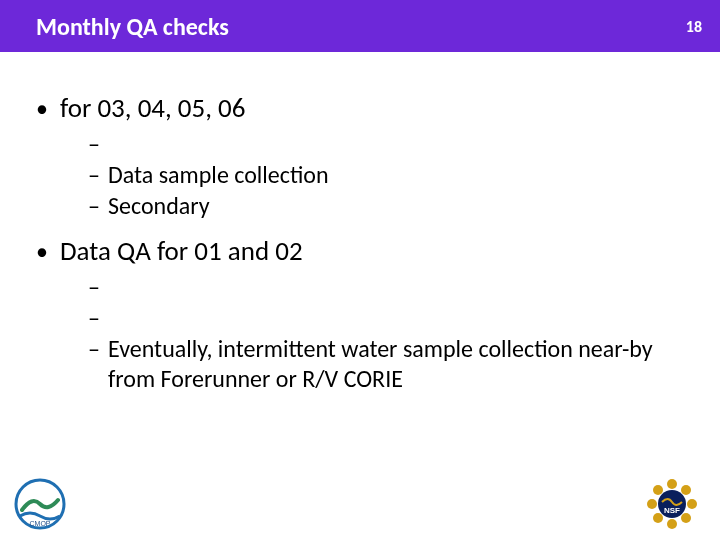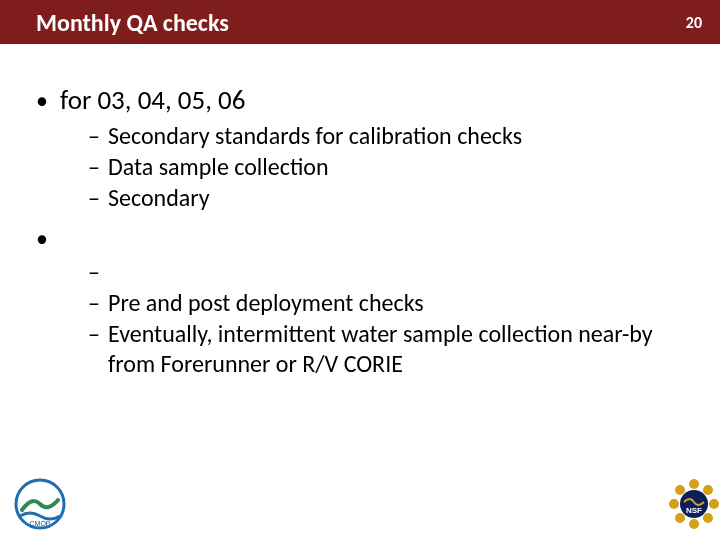--- a/index.html
+++ b/index.html
@@ -1,20 +1,20 @@
 <!DOCTYPE html>
 <html><head>
 <meta charset="utf-8">
 <style>
   * { margin: 0; padding: 0; box-sizing: border-box; }
   html, body { width: 720px; height: 540px; font-family: Calibri, "Segoe UI", Arial, sans-serif; background: #fff; overflow: hidden; }
   .slide { width: 720px; height: 540px; position: relative; }
   .titlebar {
-    background: #7f1d1d;
-    height: 44px;
+    background: #6d28d9;
+    height: 52px;
     display: flex;
     align-items: center;
     justify-content: space-between;
     padding: 0 18px 0 36px;
   }
   .title { color: #fff; font-weight: 700; font-size: 24px; }
   .pagenum { color: #fff; font-weight: 700; font-size: 16px; }
   .content { padding: 26px 36px 0 36px; color: #000; }
   .bullet-l1 {
     display: flex;
@@ -35,63 +35,62 @@
     margin: 1px 0;
   }
   .bullet-l2 .dash { width: 20px; flex: 0 0 20px; }
   .bullet-l2 .txt { max-width: 560px; }
   .logo {
     position: absolute;
     bottom: 10px;
     width: 52px; height: 52px;
   }
   .logo-left { left: 14px; }
-  .logo-right { right: 0; }
+  .logo-right { right: 22px; }
 </style>
 </head>
 <body>
 
 <div class="slide">
 
   <div class="titlebar">
     <div class="title">Monthly QA checks</div>
-    <div class="pagenum">20</div>
+    <div class="pagenum">18</div>
   </div>
 
   <div class="content">
 
     <div class="bullet-l1">
       <span class="dot">•</span>
       <span class="txt">for 03, 04, 05, 06</span>
     </div>
     <div class="sublist">
       <div class="bullet-l2">
         <span class="dash">–</span>
-        <span class="txt">Secondary standards for calibration checks</span>
       </div>
       <div class="bullet-l2">
         <span class="dash">–</span>
         <span class="txt">Data sample collection</span>
       </div>
       <div class="bullet-l2">
         <span class="dash">–</span>
         <span class="txt">Secondary</span>
       </div>
     </div>
 
     <div class="bullet-l1">
       <span class="dot">•</span>
+      <span class="txt">Data QA for 01 and 02</span>
     </div>
     <div class="sublist">
       <div class="bullet-l2">
         <span class="dash">–</span>
       </div>
       <div class="bullet-l2">
         <span class="dash">–</span>
-        <span class="txt">Pre and post deployment checks</span>
       </div>
       <div class="bullet-l2">
         <span class="dash">–</span>
         <span class="txt">Eventually, intermittent water sample collection near-by from Forerunner or R/V CORIE</span>
       </div>
     </div>
 
   </div>
 
   <div class="logo logo-left">

